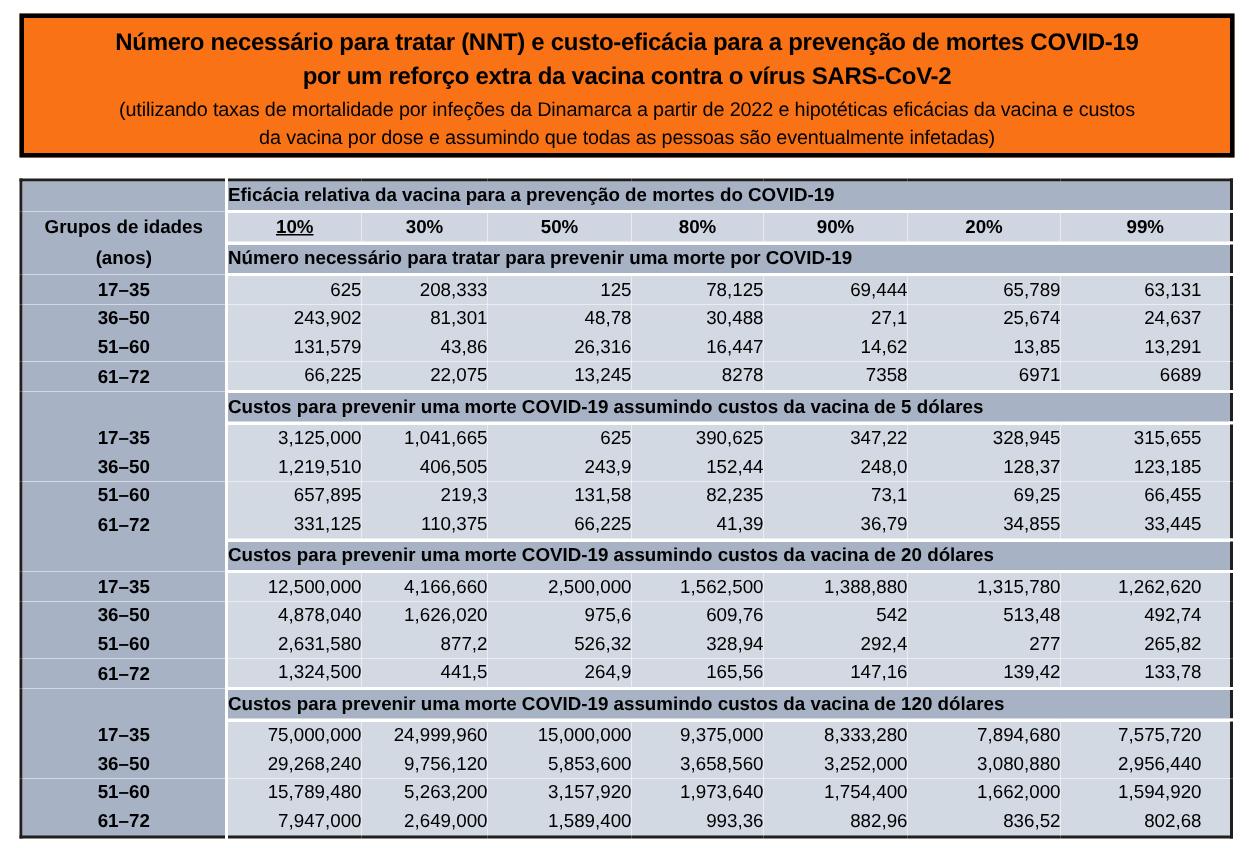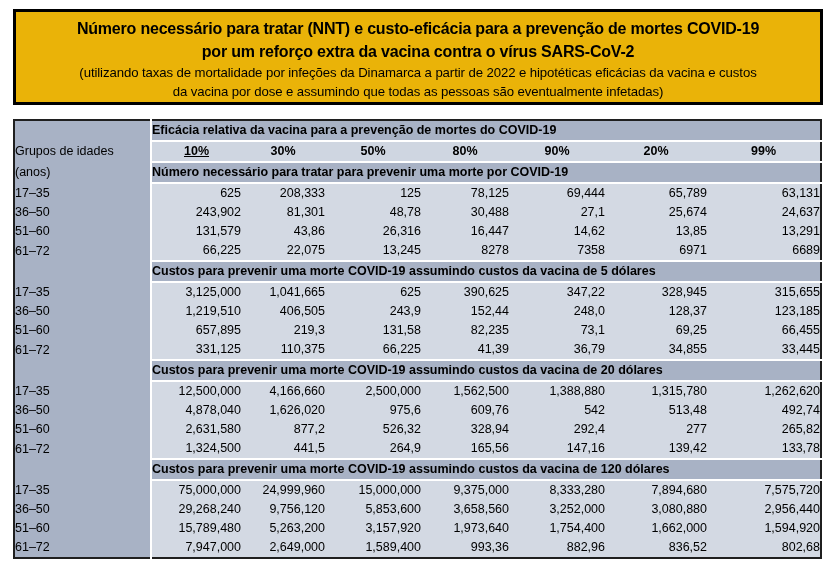--- a/index.html
+++ b/index.html
@@ -14,21 +14,21 @@
   }
   .page { position: relative; width: 836px; height: 565px; }
 
   
   .title-box {
     position: absolute;
     left: 13px; top: 9px;
     width: 810px; height: 96px;
     box-sizing: border-box;
     border: 3px solid var(--title-border, #000000);
-    background: #eab308;
+    background: #f97316;
     text-align: center;
     padding-top: 5px;
     overflow: hidden;
   }
   .title-line {
     font-weight: bold;
     font-size: 16px;
     line-height: 23px;
     letter-spacing: -0.2px;
     white-space: nowrap;
@@ -54,22 +54,22 @@
   table.nnt td {
     height: 19px;
     line-height: 19px;
     font-size: 12.5px;
     padding: 0;
     overflow: hidden;
     white-space: nowrap;
   }
   td.c0 {
     background: var(--header-dark, #a8b2c5);
-    font-weight: normal;
-    text-align: left;
+    font-weight: bold;
+    text-align: center;
   }
   td.dark {
     background: var(--header-dark, #a8b2c5);
     font-weight: bold;
     text-align: left;
     padding-left: 5px;
     border-left: 2px solid #ffffff;
     border-bottom: 2px solid #ffffff;
     margin-top: 40px;
   }
@@ -80,21 +80,21 @@
     text-align: center;
     border-bottom: 2px solid #ffffff;
   }
   td.pct.first { border-left: 2px solid #ffffff; text-decoration: underline; }
   td.num {
     background: var(--cell-light, #d3d9e3);
     text-align: right;
     padding-right: 12px;
   }
   td.num.first { border-left: 2px solid #ffffff; }
-  td.num.last { padding-right: 0; }
+  td.num.last { padding-right: 19px; }
 </style>
 </head>
 <body>
 
 <div class="page">
 
   <div class="title-box">
     <div class="title-line">Número necessário para tratar (NNT) e custo-eficácia para a prevenção de mortes COVID-19</div>
     <div class="title-line">por um reforço extra da vacina contra o vírus SARS-CoV-2</div>
     <div class="subtitle-line">(utilizando taxas de mortalidade por infeções da Dinamarca a partir de 2022 e hipotéticas eficácias da vacina e custos</div>

